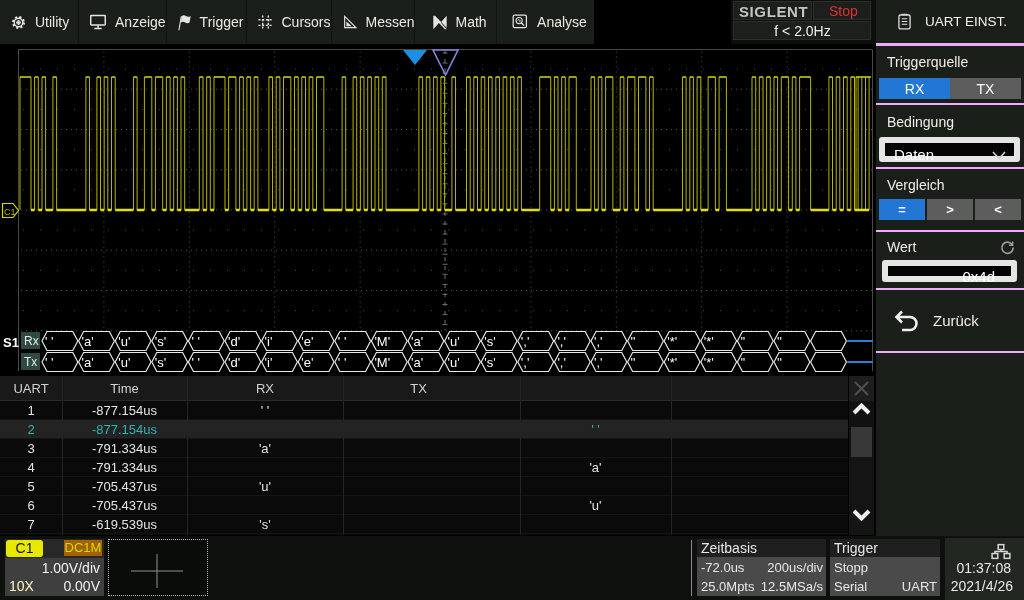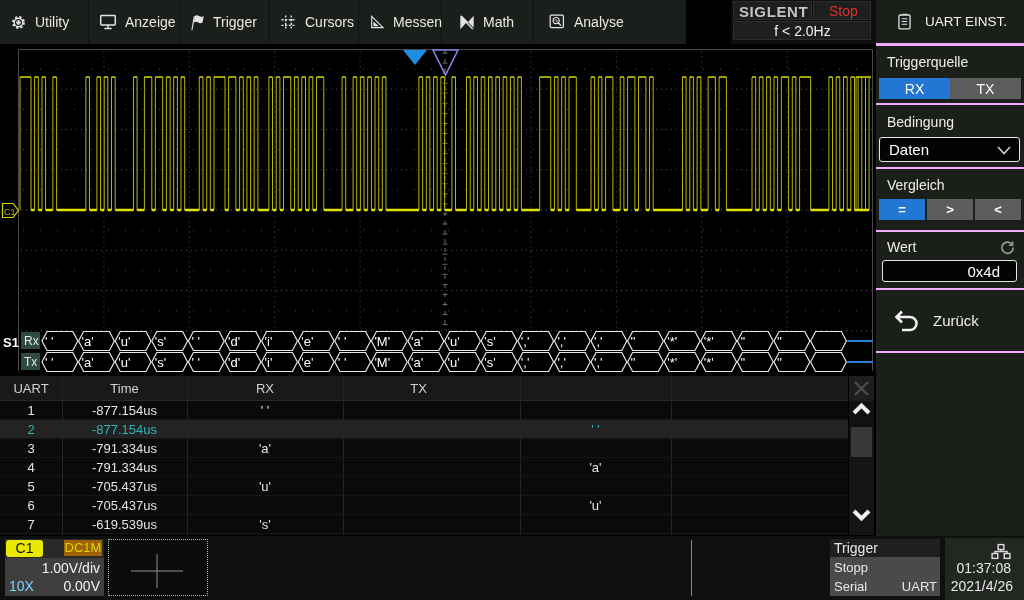--- a/index.html
+++ b/index.html
@@ -1,18 +1,18 @@
 <!DOCTYPE html>
 <html><head><meta charset="utf-8"><style>
 *{margin:0;padding:0;box-sizing:border-box}
 html,body{width:1024px;height:600px;background:#000;overflow:hidden;
  font-family:"Liberation Sans",sans-serif;-webkit-font-smoothing:antialiased}
 #page{position:relative;width:1024px;height:600px;background:#000}
 
-#menubar{position:absolute;left:0;top:0;width:686px;height:44px;background:#1b1f1b;
+#menubar{position:absolute;left:0;top:0;width:594px;height:44px;background:#1b1f1b;
  display:flex;align-items:flex-start;color:#eceade}
 .mi{height:44px;display:flex;align-items:center;gap:8px;color:#eceade;font-size:14px;
  border-right:1px solid #0f120f;padding:0 0 0 10px}
 .mi svg{flex:0 0 auto}
 #toprt{position:absolute;left:731px;top:0;width:145px;height:44px;background:#0d0f0d}
 .tbox{position:absolute;background:#1d1f1d;border:1px solid #2e2e2e}
 
 #tbl{position:absolute;left:0;top:376px;width:848px;height:159px;background:#0a0a0a;color:#e4e4e4;font-size:13px}
 .trow{position:absolute;left:0;width:848px;height:19px;display:flex;border-bottom:1px solid #151515}
 .trow div{flex:0 0 auto;text-align:center;line-height:19px;overflow:hidden}
@@ -38,21 +38,21 @@
 .bhead{height:18px;line-height:18px;padding-left:4px;background:#1f1f1f;font-size:14px}
 .bbody{height:39px;background:#4a4a4a;padding:1px 3px 0 4px}
 .brow{height:19px;line-height:19px;display:flex;justify-content:space-between}
 #rinfo{position:absolute;left:945px;top:2px;width:79px;height:62px;font-size:14px;text-align:right}
 
 #sidebar{position:absolute;left:876px;top:0;width:148px;height:600px;background:#f0abfc;color:#f2efe4}
 .sec{position:absolute;left:0;width:148px;background:#1a1f1a}
 .slabel{font-size:14px;color:#f2efe4}
 .btn{position:absolute;height:21px;color:#fff;font-size:14px;display:flex;align-items:center;justify-content:center}
 .blue{background:#2277d4}.gray{background:#5d5d5d}
-.inp{position:absolute;background:#040404;border:1px solid #e5e5e5;border-radius:3px;color:#fff}
+.inp{position:absolute;background:#040404;border:6px solid #e5e5e5;border-radius:3px;color:#fff}
 </style></head><body>
 <div id="page">
 
 <svg width="876" height="376" style="position:absolute;left:0;top:0" font-family="Liberation Sans, sans-serif">
 <rect x="0" y="44" width="876" height="332" fill="#000"></rect>
 <path d="M18.5 371 V49.5 H872.5 V371" fill="none" stroke="#4a4a4a" stroke-width="1"></path>
 <path d="M103.4 52.0h1 M103.4 57.0h1 M103.4 62.0h1 M103.4 67.0h1 M103.4 72.0h1 M103.4 77.0h1 M103.4 82.0h1 M103.4 87.0h1 M103.4 92.0h1 M103.4 97.0h1 M103.4 102.0h1 M103.4 107.0h1 M103.4 112.0h1 M103.4 117.0h1 M103.4 122.0h1 M103.4 127.0h1 M103.4 132.0h1 M103.4 137.0h1 M103.4 142.0h1 M103.4 147.0h1 M103.4 152.0h1 M103.4 157.0h1 M103.4 162.0h1 M103.4 167.0h1 M103.4 172.0h1 M103.4 177.0h1 M103.4 182.0h1 M103.4 187.0h1 M103.4 192.0h1 M103.4 197.0h1 M103.4 202.0h1 M103.4 207.0h1 M103.4 212.0h1 M103.4 217.0h1 M103.4 222.0h1 M103.4 227.0h1 M103.4 232.0h1 M103.4 237.0h1 M103.4 242.0h1 M103.4 247.0h1 M103.4 252.0h1 M103.4 257.0h1 M103.4 262.0h1 M103.4 267.0h1 M103.4 272.0h1 M103.4 277.0h1 M103.4 282.0h1 M103.4 287.0h1 M103.4 292.0h1 M103.4 297.0h1 M103.4 302.0h1 M103.4 307.0h1 M103.4 312.0h1 M103.4 317.0h1 M103.4 322.0h1 M103.4 327.0h1 M188.8 52.0h1 M188.8 57.0h1 M188.8 62.0h1 M188.8 67.0h1 M188.8 72.0h1 M188.8 77.0h1 M188.8 82.0h1 M188.8 87.0h1 M188.8 92.0h1 M188.8 97.0h1 M188.8 102.0h1 M188.8 107.0h1 M188.8 112.0h1 M188.8 117.0h1 M188.8 122.0h1 M188.8 127.0h1 M188.8 132.0h1 M188.8 137.0h1 M188.8 142.0h1 M188.8 147.0h1 M188.8 152.0h1 M188.8 157.0h1 M188.8 162.0h1 M188.8 167.0h1 M188.8 172.0h1 M188.8 177.0h1 M188.8 182.0h1 M188.8 187.0h1 M188.8 192.0h1 M188.8 197.0h1 M188.8 202.0h1 M188.8 207.0h1 M188.8 212.0h1 M188.8 217.0h1 M188.8 222.0h1 M188.8 227.0h1 M188.8 232.0h1 M188.8 237.0h1 M188.8 242.0h1 M188.8 247.0h1 M188.8 252.0h1 M188.8 257.0h1 M188.8 262.0h1 M188.8 267.0h1 M188.8 272.0h1 M188.8 277.0h1 M188.8 282.0h1 M188.8 287.0h1 M188.8 292.0h1 M188.8 297.0h1 M188.8 302.0h1 M188.8 307.0h1 M188.8 312.0h1 M188.8 317.0h1 M188.8 322.0h1 M188.8 327.0h1 M274.2 52.0h1 M274.2 57.0h1 M274.2 62.0h1 M274.2 67.0h1 M274.2 72.0h1 M274.2 77.0h1 M274.2 82.0h1 M274.2 87.0h1 M274.2 92.0h1 M274.2 97.0h1 M274.2 102.0h1 M274.2 107.0h1 M274.2 112.0h1 M274.2 117.0h1 M274.2 122.0h1 M274.2 127.0h1 M274.2 132.0h1 M274.2 137.0h1 M274.2 142.0h1 M274.2 147.0h1 M274.2 152.0h1 M274.2 157.0h1 M274.2 162.0h1 M274.2 167.0h1 M274.2 172.0h1 M274.2 177.0h1 M274.2 182.0h1 M274.2 187.0h1 M274.2 192.0h1 M274.2 197.0h1 M274.2 202.0h1 M274.2 207.0h1 M274.2 212.0h1 M274.2 217.0h1 M274.2 222.0h1 M274.2 227.0h1 M274.2 232.0h1 M274.2 237.0h1 M274.2 242.0h1 M274.2 247.0h1 M274.2 252.0h1 M274.2 257.0h1 M274.2 262.0h1 M274.2 267.0h1 M274.2 272.0h1 M274.2 277.0h1 M274.2 282.0h1 M274.2 287.0h1 M274.2 292.0h1 M274.2 297.0h1 M274.2 302.0h1 M274.2 307.0h1 M274.2 312.0h1 M274.2 317.0h1 M274.2 322.0h1 M274.2 327.0h1 M359.6 52.0h1 M359.6 57.0h1 M359.6 62.0h1 M359.6 67.0h1 M359.6 72.0h1 M359.6 77.0h1 M359.6 82.0h1 M359.6 87.0h1 M359.6 92.0h1 M359.6 97.0h1 M359.6 102.0h1 M359.6 107.0h1 M359.6 112.0h1 M359.6 117.0h1 M359.6 122.0h1 M359.6 127.0h1 M359.6 132.0h1 M359.6 137.0h1 M359.6 142.0h1 M359.6 147.0h1 M359.6 152.0h1 M359.6 157.0h1 M359.6 162.0h1 M359.6 167.0h1 M359.6 172.0h1 M359.6 177.0h1 M359.6 182.0h1 M359.6 187.0h1 M359.6 192.0h1 M359.6 197.0h1 M359.6 202.0h1 M359.6 207.0h1 M359.6 212.0h1 M359.6 217.0h1 M359.6 222.0h1 M359.6 227.0h1 M359.6 232.0h1 M359.6 237.0h1 M359.6 242.0h1 M359.6 247.0h1 M359.6 252.0h1 M359.6 257.0h1 M359.6 262.0h1 M359.6 267.0h1 M359.6 272.0h1 M359.6 277.0h1 M359.6 282.0h1 M359.6 287.0h1 M359.6 292.0h1 M359.6 297.0h1 M359.6 302.0h1 M359.6 307.0h1 M359.6 312.0h1 M359.6 317.0h1 M359.6 322.0h1 M359.6 327.0h1 M530.4 52.0h1 M530.4 57.0h1 M530.4 62.0h1 M530.4 67.0h1 M530.4 72.0h1 M530.4 77.0h1 M530.4 82.0h1 M530.4 87.0h1 M530.4 92.0h1 M530.4 97.0h1 M530.4 102.0h1 M530.4 107.0h1 M530.4 112.0h1 M530.4 117.0h1 M530.4 122.0h1 M530.4 127.0h1 M530.4 132.0h1 M530.4 137.0h1 M530.4 142.0h1 M530.4 147.0h1 M530.4 152.0h1 M530.4 157.0h1 M530.4 162.0h1 M530.4 167.0h1 M530.4 172.0h1 M530.4 177.0h1 M530.4 182.0h1 M530.4 187.0h1 M530.4 192.0h1 M530.4 197.0h1 M530.4 202.0h1 M530.4 207.0h1 M530.4 212.0h1 M530.4 217.0h1 M530.4 222.0h1 M530.4 227.0h1 M530.4 232.0h1 M530.4 237.0h1 M530.4 242.0h1 M530.4 247.0h1 M530.4 252.0h1 M530.4 257.0h1 M530.4 262.0h1 M530.4 267.0h1 M530.4 272.0h1 M530.4 277.0h1 M530.4 282.0h1 M530.4 287.0h1 M530.4 292.0h1 M530.4 297.0h1 M530.4 302.0h1 M530.4 307.0h1 M530.4 312.0h1 M530.4 317.0h1 M530.4 322.0h1 M530.4 327.0h1 M615.8 52.0h1 M615.8 57.0h1 M615.8 62.0h1 M615.8 67.0h1 M615.8 72.0h1 M615.8 77.0h1 M615.8 82.0h1 M615.8 87.0h1 M615.8 92.0h1 M615.8 97.0h1 M615.8 102.0h1 M615.8 107.0h1 M615.8 112.0h1 M615.8 117.0h1 M615.8 122.0h1 M615.8 127.0h1 M615.8 132.0h1 M615.8 137.0h1 M615.8 142.0h1 M615.8 147.0h1 M615.8 152.0h1 M615.8 157.0h1 M615.8 162.0h1 M615.8 167.0h1 M615.8 172.0h1 M615.8 177.0h1 M615.8 182.0h1 M615.8 187.0h1 M615.8 192.0h1 M615.8 197.0h1 M615.8 202.0h1 M615.8 207.0h1 M615.8 212.0h1 M615.8 217.0h1 M615.8 222.0h1 M615.8 227.0h1 M615.8 232.0h1 M615.8 237.0h1 M615.8 242.0h1 M615.8 247.0h1 M615.8 252.0h1 M615.8 257.0h1 M615.8 262.0h1 M615.8 267.0h1 M615.8 272.0h1 M615.8 277.0h1 M615.8 282.0h1 M615.8 287.0h1 M615.8 292.0h1 M615.8 297.0h1 M615.8 302.0h1 M615.8 307.0h1 M615.8 312.0h1 M615.8 317.0h1 M615.8 322.0h1 M615.8 327.0h1 M701.2 52.0h1 M701.2 57.0h1 M701.2 62.0h1 M701.2 67.0h1 M701.2 72.0h1 M701.2 77.0h1 M701.2 82.0h1 M701.2 87.0h1 M701.2 92.0h1 M701.2 97.0h1 M701.2 102.0h1 M701.2 107.0h1 M701.2 112.0h1 M701.2 117.0h1 M701.2 122.0h1 M701.2 127.0h1 M701.2 132.0h1 M701.2 137.0h1 M701.2 142.0h1 M701.2 147.0h1 M701.2 152.0h1 M701.2 157.0h1 M701.2 162.0h1 M701.2 167.0h1 M701.2 172.0h1 M701.2 177.0h1 M701.2 182.0h1 M701.2 187.0h1 M701.2 192.0h1 M701.2 197.0h1 M701.2 202.0h1 M701.2 207.0h1 M701.2 212.0h1 M701.2 217.0h1 M701.2 222.0h1 M701.2 227.0h1 M701.2 232.0h1 M701.2 237.0h1 M701.2 242.0h1 M701.2 247.0h1 M701.2 252.0h1 M701.2 257.0h1 M701.2 262.0h1 M701.2 267.0h1 M701.2 272.0h1 M701.2 277.0h1 M701.2 282.0h1 M701.2 287.0h1 M701.2 292.0h1 M701.2 297.0h1 M701.2 302.0h1 M701.2 307.0h1 M701.2 312.0h1 M701.2 317.0h1 M701.2 322.0h1 M701.2 327.0h1 M786.6 52.0h1 M786.6 57.0h1 M786.6 62.0h1 M786.6 67.0h1 M786.6 72.0h1 M786.6 77.0h1 M786.6 82.0h1 M786.6 87.0h1 M786.6 92.0h1 M786.6 97.0h1 M786.6 102.0h1 M786.6 107.0h1 M786.6 112.0h1 M786.6 117.0h1 M786.6 122.0h1 M786.6 127.0h1 M786.6 132.0h1 M786.6 137.0h1 M786.6 142.0h1 M786.6 147.0h1 M786.6 152.0h1 M786.6 157.0h1 M786.6 162.0h1 M786.6 167.0h1 M786.6 172.0h1 M786.6 177.0h1 M786.6 182.0h1 M786.6 187.0h1 M786.6 192.0h1 M786.6 197.0h1 M786.6 202.0h1 M786.6 207.0h1 M786.6 212.0h1 M786.6 217.0h1 M786.6 222.0h1 M786.6 227.0h1 M786.6 232.0h1 M786.6 237.0h1 M786.6 242.0h1 M786.6 247.0h1 M786.6 252.0h1 M786.6 257.0h1 M786.6 262.0h1 M786.6 267.0h1 M786.6 272.0h1 M786.6 277.0h1 M786.6 282.0h1 M786.6 287.0h1 M786.6 292.0h1 M786.6 297.0h1 M786.6 302.0h1 M786.6 307.0h1 M786.6 312.0h1 M786.6 317.0h1 M786.6 322.0h1 M786.6 327.0h1 M21.0 89.2h1 M26.0 89.2h1 M31.0 89.2h1 M36.0 89.2h1 M41.0 89.2h1 M46.0 89.2h1 M51.0 89.2h1 M56.0 89.2h1 M61.0 89.2h1 M66.0 89.2h1 M71.0 89.2h1 M76.0 89.2h1 M81.0 89.2h1 M86.0 89.2h1 M91.0 89.2h1 M96.0 89.2h1 M101.0 89.2h1 M106.0 89.2h1 M111.0 89.2h1 M116.0 89.2h1 M121.0 89.2h1 M126.0 89.2h1 M131.0 89.2h1 M136.0 89.2h1 M141.0 89.2h1 M146.0 89.2h1 M151.0 89.2h1 M156.0 89.2h1 M161.0 89.2h1 M166.0 89.2h1 M171.0 89.2h1 M176.0 89.2h1 M181.0 89.2h1 M186.0 89.2h1 M191.0 89.2h1 M196.0 89.2h1 M201.0 89.2h1 M206.0 89.2h1 M211.0 89.2h1 M216.0 89.2h1 M221.0 89.2h1 M226.0 89.2h1 M231.0 89.2h1 M236.0 89.2h1 M241.0 89.2h1 M246.0 89.2h1 M251.0 89.2h1 M256.0 89.2h1 M261.0 89.2h1 M266.0 89.2h1 M271.0 89.2h1 M276.0 89.2h1 M281.0 89.2h1 M286.0 89.2h1 M291.0 89.2h1 M296.0 89.2h1 M301.0 89.2h1 M306.0 89.2h1 M311.0 89.2h1 M316.0 89.2h1 M321.0 89.2h1 M326.0 89.2h1 M331.0 89.2h1 M336.0 89.2h1 M341.0 89.2h1 M346.0 89.2h1 M351.0 89.2h1 M356.0 89.2h1 M361.0 89.2h1 M366.0 89.2h1 M371.0 89.2h1 M376.0 89.2h1 M381.0 89.2h1 M386.0 89.2h1 M391.0 89.2h1 M396.0 89.2h1 M401.0 89.2h1 M406.0 89.2h1 M411.0 89.2h1 M416.0 89.2h1 M421.0 89.2h1 M426.0 89.2h1 M431.0 89.2h1 M436.0 89.2h1 M441.0 89.2h1 M446.0 89.2h1 M451.0 89.2h1 M456.0 89.2h1 M461.0 89.2h1 M466.0 89.2h1 M471.0 89.2h1 M476.0 89.2h1 M481.0 89.2h1 M486.0 89.2h1 M491.0 89.2h1 M496.0 89.2h1 M501.0 89.2h1 M506.0 89.2h1 M511.0 89.2h1 M516.0 89.2h1 M521.0 89.2h1 M526.0 89.2h1 M531.0 89.2h1 M536.0 89.2h1 M541.0 89.2h1 M546.0 89.2h1 M551.0 89.2h1 M556.0 89.2h1 M561.0 89.2h1 M566.0 89.2h1 M571.0 89.2h1 M576.0 89.2h1 M581.0 89.2h1 M586.0 89.2h1 M591.0 89.2h1 M596.0 89.2h1 M601.0 89.2h1 M606.0 89.2h1 M611.0 89.2h1 M616.0 89.2h1 M621.0 89.2h1 M626.0 89.2h1 M631.0 89.2h1 M636.0 89.2h1 M641.0 89.2h1 M646.0 89.2h1 M651.0 89.2h1 M656.0 89.2h1 M661.0 89.2h1 M666.0 89.2h1 M671.0 89.2h1 M676.0 89.2h1 M681.0 89.2h1 M686.0 89.2h1 M691.0 89.2h1 M696.0 89.2h1 M701.0 89.2h1 M706.0 89.2h1 M711.0 89.2h1 M716.0 89.2h1 M721.0 89.2h1 M726.0 89.2h1 M731.0 89.2h1 M736.0 89.2h1 M741.0 89.2h1 M746.0 89.2h1 M751.0 89.2h1 M756.0 89.2h1 M761.0 89.2h1 M766.0 89.2h1 M771.0 89.2h1 M776.0 89.2h1 M781.0 89.2h1 M786.0 89.2h1 M791.0 89.2h1 M796.0 89.2h1 M801.0 89.2h1 M806.0 89.2h1 M811.0 89.2h1 M816.0 89.2h1 M821.0 89.2h1 M826.0 89.2h1 M831.0 89.2h1 M836.0 89.2h1 M841.0 89.2h1 M846.0 89.2h1 M851.0 89.2h1 M856.0 89.2h1 M861.0 89.2h1 M866.0 89.2h1 M871.0 89.2h1 M21.0 129.5h1 M26.0 129.5h1 M31.0 129.5h1 M36.0 129.5h1 M41.0 129.5h1 M46.0 129.5h1 M51.0 129.5h1 M56.0 129.5h1 M61.0 129.5h1 M66.0 129.5h1 M71.0 129.5h1 M76.0 129.5h1 M81.0 129.5h1 M86.0 129.5h1 M91.0 129.5h1 M96.0 129.5h1 M101.0 129.5h1 M106.0 129.5h1 M111.0 129.5h1 M116.0 129.5h1 M121.0 129.5h1 M126.0 129.5h1 M131.0 129.5h1 M136.0 129.5h1 M141.0 129.5h1 M146.0 129.5h1 M151.0 129.5h1 M156.0 129.5h1 M161.0 129.5h1 M166.0 129.5h1 M171.0 129.5h1 M176.0 129.5h1 M181.0 129.5h1 M186.0 129.5h1 M191.0 129.5h1 M196.0 129.5h1 M201.0 129.5h1 M206.0 129.5h1 M211.0 129.5h1 M216.0 129.5h1 M221.0 129.5h1 M226.0 129.5h1 M231.0 129.5h1 M236.0 129.5h1 M241.0 129.5h1 M246.0 129.5h1 M251.0 129.5h1 M256.0 129.5h1 M261.0 129.5h1 M266.0 129.5h1 M271.0 129.5h1 M276.0 129.5h1 M281.0 129.5h1 M286.0 129.5h1 M291.0 129.5h1 M296.0 129.5h1 M301.0 129.5h1 M306.0 129.5h1 M311.0 129.5h1 M316.0 129.5h1 M321.0 129.5h1 M326.0 129.5h1 M331.0 129.5h1 M336.0 129.5h1 M341.0 129.5h1 M346.0 129.5h1 M351.0 129.5h1 M356.0 129.5h1 M361.0 129.5h1 M366.0 129.5h1 M371.0 129.5h1 M376.0 129.5h1 M381.0 129.5h1 M386.0 129.5h1 M391.0 129.5h1 M396.0 129.5h1 M401.0 129.5h1 M406.0 129.5h1 M411.0 129.5h1 M416.0 129.5h1 M421.0 129.5h1 M426.0 129.5h1 M431.0 129.5h1 M436.0 129.5h1 M441.0 129.5h1 M446.0 129.5h1 M451.0 129.5h1 M456.0 129.5h1 M461.0 129.5h1 M466.0 129.5h1 M471.0 129.5h1 M476.0 129.5h1 M481.0 129.5h1 M486.0 129.5h1 M491.0 129.5h1 M496.0 129.5h1 M501.0 129.5h1 M506.0 129.5h1 M511.0 129.5h1 M516.0 129.5h1 M521.0 129.5h1 M526.0 129.5h1 M531.0 129.5h1 M536.0 129.5h1 M541.0 129.5h1 M546.0 129.5h1 M551.0 129.5h1 M556.0 129.5h1 M561.0 129.5h1 M566.0 129.5h1 M571.0 129.5h1 M576.0 129.5h1 M581.0 129.5h1 M586.0 129.5h1 M591.0 129.5h1 M596.0 129.5h1 M601.0 129.5h1 M606.0 129.5h1 M611.0 129.5h1 M616.0 129.5h1 M621.0 129.5h1 M626.0 129.5h1 M631.0 129.5h1 M636.0 129.5h1 M641.0 129.5h1 M646.0 129.5h1 M651.0 129.5h1 M656.0 129.5h1 M661.0 129.5h1 M666.0 129.5h1 M671.0 129.5h1 M676.0 129.5h1 M681.0 129.5h1 M686.0 129.5h1 M691.0 129.5h1 M696.0 129.5h1 M701.0 129.5h1 M706.0 129.5h1 M711.0 129.5h1 M716.0 129.5h1 M721.0 129.5h1 M726.0 129.5h1 M731.0 129.5h1 M736.0 129.5h1 M741.0 129.5h1 M746.0 129.5h1 M751.0 129.5h1 M756.0 129.5h1 M761.0 129.5h1 M766.0 129.5h1 M771.0 129.5h1 M776.0 129.5h1 M781.0 129.5h1 M786.0 129.5h1 M791.0 129.5h1 M796.0 129.5h1 M801.0 129.5h1 M806.0 129.5h1 M811.0 129.5h1 M816.0 129.5h1 M821.0 129.5h1 M826.0 129.5h1 M831.0 129.5h1 M836.0 129.5h1 M841.0 129.5h1 M846.0 129.5h1 M851.0 129.5h1 M856.0 129.5h1 M861.0 129.5h1 M866.0 129.5h1 M871.0 129.5h1 M21.0 169.8h1 M26.0 169.8h1 M31.0 169.8h1 M36.0 169.8h1 M41.0 169.8h1 M46.0 169.8h1 M51.0 169.8h1 M56.0 169.8h1 M61.0 169.8h1 M66.0 169.8h1 M71.0 169.8h1 M76.0 169.8h1 M81.0 169.8h1 M86.0 169.8h1 M91.0 169.8h1 M96.0 169.8h1 M101.0 169.8h1 M106.0 169.8h1 M111.0 169.8h1 M116.0 169.8h1 M121.0 169.8h1 M126.0 169.8h1 M131.0 169.8h1 M136.0 169.8h1 M141.0 169.8h1 M146.0 169.8h1 M151.0 169.8h1 M156.0 169.8h1 M161.0 169.8h1 M166.0 169.8h1 M171.0 169.8h1 M176.0 169.8h1 M181.0 169.8h1 M186.0 169.8h1 M191.0 169.8h1 M196.0 169.8h1 M201.0 169.8h1 M206.0 169.8h1 M211.0 169.8h1 M216.0 169.8h1 M221.0 169.8h1 M226.0 169.8h1 M231.0 169.8h1 M236.0 169.8h1 M241.0 169.8h1 M246.0 169.8h1 M251.0 169.8h1 M256.0 169.8h1 M261.0 169.8h1 M266.0 169.8h1 M271.0 169.8h1 M276.0 169.8h1 M281.0 169.8h1 M286.0 169.8h1 M291.0 169.8h1 M296.0 169.8h1 M301.0 169.8h1 M306.0 169.8h1 M311.0 169.8h1 M316.0 169.8h1 M321.0 169.8h1 M326.0 169.8h1 M331.0 169.8h1 M336.0 169.8h1 M341.0 169.8h1 M346.0 169.8h1 M351.0 169.8h1 M356.0 169.8h1 M361.0 169.8h1 M366.0 169.8h1 M371.0 169.8h1 M376.0 169.8h1 M381.0 169.8h1 M386.0 169.8h1 M391.0 169.8h1 M396.0 169.8h1 M401.0 169.8h1 M406.0 169.8h1 M411.0 169.8h1 M416.0 169.8h1 M421.0 169.8h1 M426.0 169.8h1 M431.0 169.8h1 M436.0 169.8h1 M441.0 169.8h1 M446.0 169.8h1 M451.0 169.8h1 M456.0 169.8h1 M461.0 169.8h1 M466.0 169.8h1 M471.0 169.8h1 M476.0 169.8h1 M481.0 169.8h1 M486.0 169.8h1 M491.0 169.8h1 M496.0 169.8h1 M501.0 169.8h1 M506.0 169.8h1 M511.0 169.8h1 M516.0 169.8h1 M521.0 169.8h1 M526.0 169.8h1 M531.0 169.8h1 M536.0 169.8h1 M541.0 169.8h1 M546.0 169.8h1 M551.0 169.8h1 M556.0 169.8h1 M561.0 169.8h1 M566.0 169.8h1 M571.0 169.8h1 M576.0 169.8h1 M581.0 169.8h1 M586.0 169.8h1 M591.0 169.8h1 M596.0 169.8h1 M601.0 169.8h1 M606.0 169.8h1 M611.0 169.8h1 M616.0 169.8h1 M621.0 169.8h1 M626.0 169.8h1 M631.0 169.8h1 M636.0 169.8h1 M641.0 169.8h1 M646.0 169.8h1 M651.0 169.8h1 M656.0 169.8h1 M661.0 169.8h1 M666.0 169.8h1 M671.0 169.8h1 M676.0 169.8h1 M681.0 169.8h1 M686.0 169.8h1 M691.0 169.8h1 M696.0 169.8h1 M701.0 169.8h1 M706.0 169.8h1 M711.0 169.8h1 M716.0 169.8h1 M721.0 169.8h1 M726.0 169.8h1 M731.0 169.8h1 M736.0 169.8h1 M741.0 169.8h1 M746.0 169.8h1 M751.0 169.8h1 M756.0 169.8h1 M761.0 169.8h1 M766.0 169.8h1 M771.0 169.8h1 M776.0 169.8h1 M781.0 169.8h1 M786.0 169.8h1 M791.0 169.8h1 M796.0 169.8h1 M801.0 169.8h1 M806.0 169.8h1 M811.0 169.8h1 M816.0 169.8h1 M821.0 169.8h1 M826.0 169.8h1 M831.0 169.8h1 M836.0 169.8h1 M841.0 169.8h1 M846.0 169.8h1 M851.0 169.8h1 M856.0 169.8h1 M861.0 169.8h1 M866.0 169.8h1 M871.0 169.8h1 M21.0 210.0h1 M26.0 210.0h1 M31.0 210.0h1 M36.0 210.0h1 M41.0 210.0h1 M46.0 210.0h1 M51.0 210.0h1 M56.0 210.0h1 M61.0 210.0h1 M66.0 210.0h1 M71.0 210.0h1 M76.0 210.0h1 M81.0 210.0h1 M86.0 210.0h1 M91.0 210.0h1 M96.0 210.0h1 M101.0 210.0h1 M106.0 210.0h1 M111.0 210.0h1 M116.0 210.0h1 M121.0 210.0h1 M126.0 210.0h1 M131.0 210.0h1 M136.0 210.0h1 M141.0 210.0h1 M146.0 210.0h1 M151.0 210.0h1 M156.0 210.0h1 M161.0 210.0h1 M166.0 210.0h1 M171.0 210.0h1 M176.0 210.0h1 M181.0 210.0h1 M186.0 210.0h1 M191.0 210.0h1 M196.0 210.0h1 M201.0 210.0h1 M206.0 210.0h1 M211.0 210.0h1 M216.0 210.0h1 M221.0 210.0h1 M226.0 210.0h1 M231.0 210.0h1 M236.0 210.0h1 M241.0 210.0h1 M246.0 210.0h1 M251.0 210.0h1 M256.0 210.0h1 M261.0 210.0h1 M266.0 210.0h1 M271.0 210.0h1 M276.0 210.0h1 M281.0 210.0h1 M286.0 210.0h1 M291.0 210.0h1 M296.0 210.0h1 M301.0 210.0h1 M306.0 210.0h1 M311.0 210.0h1 M316.0 210.0h1 M321.0 210.0h1 M326.0 210.0h1 M331.0 210.0h1 M336.0 210.0h1 M341.0 210.0h1 M346.0 210.0h1 M351.0 210.0h1 M356.0 210.0h1 M361.0 210.0h1 M366.0 210.0h1 M371.0 210.0h1 M376.0 210.0h1 M381.0 210.0h1 M386.0 210.0h1 M391.0 210.0h1 M396.0 210.0h1 M401.0 210.0h1 M406.0 210.0h1 M411.0 210.0h1 M416.0 210.0h1 M421.0 210.0h1 M426.0 210.0h1 M431.0 210.0h1 M436.0 210.0h1 M441.0 210.0h1 M446.0 210.0h1 M451.0 210.0h1 M456.0 210.0h1 M461.0 210.0h1 M466.0 210.0h1 M471.0 210.0h1 M476.0 210.0h1 M481.0 210.0h1 M486.0 210.0h1 M491.0 210.0h1 M496.0 210.0h1 M501.0 210.0h1 M506.0 210.0h1 M511.0 210.0h1 M516.0 210.0h1 M521.0 210.0h1 M526.0 210.0h1 M531.0 210.0h1 M536.0 210.0h1 M541.0 210.0h1 M546.0 210.0h1 M551.0 210.0h1 M556.0 210.0h1 M561.0 210.0h1 M566.0 210.0h1 M571.0 210.0h1 M576.0 210.0h1 M581.0 210.0h1 M586.0 210.0h1 M591.0 210.0h1 M596.0 210.0h1 M601.0 210.0h1 M606.0 210.0h1 M611.0 210.0h1 M616.0 210.0h1 M621.0 210.0h1 M626.0 210.0h1 M631.0 210.0h1 M636.0 210.0h1 M641.0 210.0h1 M646.0 210.0h1 M651.0 210.0h1 M656.0 210.0h1 M661.0 210.0h1 M666.0 210.0h1 M671.0 210.0h1 M676.0 210.0h1 M681.0 210.0h1 M686.0 210.0h1 M691.0 210.0h1 M696.0 210.0h1 M701.0 210.0h1 M706.0 210.0h1 M711.0 210.0h1 M716.0 210.0h1 M721.0 210.0h1 M726.0 210.0h1 M731.0 210.0h1 M736.0 210.0h1 M741.0 210.0h1 M746.0 210.0h1 M751.0 210.0h1 M756.0 210.0h1 M761.0 210.0h1 M766.0 210.0h1 M771.0 210.0h1 M776.0 210.0h1 M781.0 210.0h1 M786.0 210.0h1 M791.0 210.0h1 M796.0 210.0h1 M801.0 210.0h1 M806.0 210.0h1 M811.0 210.0h1 M816.0 210.0h1 M821.0 210.0h1 M826.0 210.0h1 M831.0 210.0h1 M836.0 210.0h1 M841.0 210.0h1 M846.0 210.0h1 M851.0 210.0h1 M856.0 210.0h1 M861.0 210.0h1 M866.0 210.0h1 M871.0 210.0h1 M21.0 250.2h1 M26.0 250.2h1 M31.0 250.2h1 M36.0 250.2h1 M41.0 250.2h1 M46.0 250.2h1 M51.0 250.2h1 M56.0 250.2h1 M61.0 250.2h1 M66.0 250.2h1 M71.0 250.2h1 M76.0 250.2h1 M81.0 250.2h1 M86.0 250.2h1 M91.0 250.2h1 M96.0 250.2h1 M101.0 250.2h1 M106.0 250.2h1 M111.0 250.2h1 M116.0 250.2h1 M121.0 250.2h1 M126.0 250.2h1 M131.0 250.2h1 M136.0 250.2h1 M141.0 250.2h1 M146.0 250.2h1 M151.0 250.2h1 M156.0 250.2h1 M161.0 250.2h1 M166.0 250.2h1 M171.0 250.2h1 M176.0 250.2h1 M181.0 250.2h1 M186.0 250.2h1 M191.0 250.2h1 M196.0 250.2h1 M201.0 250.2h1 M206.0 250.2h1 M211.0 250.2h1 M216.0 250.2h1 M221.0 250.2h1 M226.0 250.2h1 M231.0 250.2h1 M236.0 250.2h1 M241.0 250.2h1 M246.0 250.2h1 M251.0 250.2h1 M256.0 250.2h1 M261.0 250.2h1 M266.0 250.2h1 M271.0 250.2h1 M276.0 250.2h1 M281.0 250.2h1 M286.0 250.2h1 M291.0 250.2h1 M296.0 250.2h1 M301.0 250.2h1 M306.0 250.2h1 M311.0 250.2h1 M316.0 250.2h1 M321.0 250.2h1 M326.0 250.2h1 M331.0 250.2h1 M336.0 250.2h1 M341.0 250.2h1 M346.0 250.2h1 M351.0 250.2h1 M356.0 250.2h1 M361.0 250.2h1 M366.0 250.2h1 M371.0 250.2h1 M376.0 250.2h1 M381.0 250.2h1 M386.0 250.2h1 M391.0 250.2h1 M396.0 250.2h1 M401.0 250.2h1 M406.0 250.2h1 M411.0 250.2h1 M416.0 250.2h1 M421.0 250.2h1 M426.0 250.2h1 M431.0 250.2h1 M436.0 250.2h1 M441.0 250.2h1 M446.0 250.2h1 M451.0 250.2h1 M456.0 250.2h1 M461.0 250.2h1 M466.0 250.2h1 M471.0 250.2h1 M476.0 250.2h1 M481.0 250.2h1 M486.0 250.2h1 M491.0 250.2h1 M496.0 250.2h1 M501.0 250.2h1 M506.0 250.2h1 M511.0 250.2h1 M516.0 250.2h1 M521.0 250.2h1 M526.0 250.2h1 M531.0 250.2h1 M536.0 250.2h1 M541.0 250.2h1 M546.0 250.2h1 M551.0 250.2h1 M556.0 250.2h1 M561.0 250.2h1 M566.0 250.2h1 M571.0 250.2h1 M576.0 250.2h1 M581.0 250.2h1 M586.0 250.2h1 M591.0 250.2h1 M596.0 250.2h1 M601.0 250.2h1 M606.0 250.2h1 M611.0 250.2h1 M616.0 250.2h1 M621.0 250.2h1 M626.0 250.2h1 M631.0 250.2h1 M636.0 250.2h1 M641.0 250.2h1 M646.0 250.2h1 M651.0 250.2h1 M656.0 250.2h1 M661.0 250.2h1 M666.0 250.2h1 M671.0 250.2h1 M676.0 250.2h1 M681.0 250.2h1 M686.0 250.2h1 M691.0 250.2h1 M696.0 250.2h1 M701.0 250.2h1 M706.0 250.2h1 M711.0 250.2h1 M716.0 250.2h1 M721.0 250.2h1 M726.0 250.2h1 M731.0 250.2h1 M736.0 250.2h1 M741.0 250.2h1 M746.0 250.2h1 M751.0 250.2h1 M756.0 250.2h1 M761.0 250.2h1 M766.0 250.2h1 M771.0 250.2h1 M776.0 250.2h1 M781.0 250.2h1 M786.0 250.2h1 M791.0 250.2h1 M796.0 250.2h1 M801.0 250.2h1 M806.0 250.2h1 M811.0 250.2h1 M816.0 250.2h1 M821.0 250.2h1 M826.0 250.2h1 M831.0 250.2h1 M836.0 250.2h1 M841.0 250.2h1 M846.0 250.2h1 M851.0 250.2h1 M856.0 250.2h1 M861.0 250.2h1 M866.0 250.2h1 M871.0 250.2h1 M21.0 290.5h1 M26.0 290.5h1 M31.0 290.5h1 M36.0 290.5h1 M41.0 290.5h1 M46.0 290.5h1 M51.0 290.5h1 M56.0 290.5h1 M61.0 290.5h1 M66.0 290.5h1 M71.0 290.5h1 M76.0 290.5h1 M81.0 290.5h1 M86.0 290.5h1 M91.0 290.5h1 M96.0 290.5h1 M101.0 290.5h1 M106.0 290.5h1 M111.0 290.5h1 M116.0 290.5h1 M121.0 290.5h1 M126.0 290.5h1 M131.0 290.5h1 M136.0 290.5h1 M141.0 290.5h1 M146.0 290.5h1 M151.0 290.5h1 M156.0 290.5h1 M161.0 290.5h1 M166.0 290.5h1 M171.0 290.5h1 M176.0 290.5h1 M181.0 290.5h1 M186.0 290.5h1 M191.0 290.5h1 M196.0 290.5h1 M201.0 290.5h1 M206.0 290.5h1 M211.0 290.5h1 M216.0 290.5h1 M221.0 290.5h1 M226.0 290.5h1 M231.0 290.5h1 M236.0 290.5h1 M241.0 290.5h1 M246.0 290.5h1 M251.0 290.5h1 M256.0 290.5h1 M261.0 290.5h1 M266.0 290.5h1 M271.0 290.5h1 M276.0 290.5h1 M281.0 290.5h1 M286.0 290.5h1 M291.0 290.5h1 M296.0 290.5h1 M301.0 290.5h1 M306.0 290.5h1 M311.0 290.5h1 M316.0 290.5h1 M321.0 290.5h1 M326.0 290.5h1 M331.0 290.5h1 M336.0 290.5h1 M341.0 290.5h1 M346.0 290.5h1 M351.0 290.5h1 M356.0 290.5h1 M361.0 290.5h1 M366.0 290.5h1 M371.0 290.5h1 M376.0 290.5h1 M381.0 290.5h1 M386.0 290.5h1 M391.0 290.5h1 M396.0 290.5h1 M401.0 290.5h1 M406.0 290.5h1 M411.0 290.5h1 M416.0 290.5h1 M421.0 290.5h1 M426.0 290.5h1 M431.0 290.5h1 M436.0 290.5h1 M441.0 290.5h1 M446.0 290.5h1 M451.0 290.5h1 M456.0 290.5h1 M461.0 290.5h1 M466.0 290.5h1 M471.0 290.5h1 M476.0 290.5h1 M481.0 290.5h1 M486.0 290.5h1 M491.0 290.5h1 M496.0 290.5h1 M501.0 290.5h1 M506.0 290.5h1 M511.0 290.5h1 M516.0 290.5h1 M521.0 290.5h1 M526.0 290.5h1 M531.0 290.5h1 M536.0 290.5h1 M541.0 290.5h1 M546.0 290.5h1 M551.0 290.5h1 M556.0 290.5h1 M561.0 290.5h1 M566.0 290.5h1 M571.0 290.5h1 M576.0 290.5h1 M581.0 290.5h1 M586.0 290.5h1 M591.0 290.5h1 M596.0 290.5h1 M601.0 290.5h1 M606.0 290.5h1 M611.0 290.5h1 M616.0 290.5h1 M621.0 290.5h1 M626.0 290.5h1 M631.0 290.5h1 M636.0 290.5h1 M641.0 290.5h1 M646.0 290.5h1 M651.0 290.5h1 M656.0 290.5h1 M661.0 290.5h1 M666.0 290.5h1 M671.0 290.5h1 M676.0 290.5h1 M681.0 290.5h1 M686.0 290.5h1 M691.0 290.5h1 M696.0 290.5h1 M701.0 290.5h1 M706.0 290.5h1 M711.0 290.5h1 M716.0 290.5h1 M721.0 290.5h1 M726.0 290.5h1 M731.0 290.5h1 M736.0 290.5h1 M741.0 290.5h1 M746.0 290.5h1 M751.0 290.5h1 M756.0 290.5h1 M761.0 290.5h1 M766.0 290.5h1 M771.0 290.5h1 M776.0 290.5h1 M781.0 290.5h1 M786.0 290.5h1 M791.0 290.5h1 M796.0 290.5h1 M801.0 290.5h1 M806.0 290.5h1 M811.0 290.5h1 M816.0 290.5h1 M821.0 290.5h1 M826.0 290.5h1 M831.0 290.5h1 M836.0 290.5h1 M841.0 290.5h1 M846.0 290.5h1 M851.0 290.5h1 M856.0 290.5h1 M861.0 290.5h1 M866.0 290.5h1 M871.0 290.5h1 M21.0 330.8h1 M26.0 330.8h1 M31.0 330.8h1 M36.0 330.8h1 M41.0 330.8h1 M46.0 330.8h1 M51.0 330.8h1 M56.0 330.8h1 M61.0 330.8h1 M66.0 330.8h1 M71.0 330.8h1 M76.0 330.8h1 M81.0 330.8h1 M86.0 330.8h1 M91.0 330.8h1 M96.0 330.8h1 M101.0 330.8h1 M106.0 330.8h1 M111.0 330.8h1 M116.0 330.8h1 M121.0 330.8h1 M126.0 330.8h1 M131.0 330.8h1 M136.0 330.8h1 M141.0 330.8h1 M146.0 330.8h1 M151.0 330.8h1 M156.0 330.8h1 M161.0 330.8h1 M166.0 330.8h1 M171.0 330.8h1 M176.0 330.8h1 M181.0 330.8h1 M186.0 330.8h1 M191.0 330.8h1 M196.0 330.8h1 M201.0 330.8h1 M206.0 330.8h1 M211.0 330.8h1 M216.0 330.8h1 M221.0 330.8h1 M226.0 330.8h1 M231.0 330.8h1 M236.0 330.8h1 M241.0 330.8h1 M246.0 330.8h1 M251.0 330.8h1 M256.0 330.8h1 M261.0 330.8h1 M266.0 330.8h1 M271.0 330.8h1 M276.0 330.8h1 M281.0 330.8h1 M286.0 330.8h1 M291.0 330.8h1 M296.0 330.8h1 M301.0 330.8h1 M306.0 330.8h1 M311.0 330.8h1 M316.0 330.8h1 M321.0 330.8h1 M326.0 330.8h1 M331.0 330.8h1 M336.0 330.8h1 M341.0 330.8h1 M346.0 330.8h1 M351.0 330.8h1 M356.0 330.8h1 M361.0 330.8h1 M366.0 330.8h1 M371.0 330.8h1 M376.0 330.8h1 M381.0 330.8h1 M386.0 330.8h1 M391.0 330.8h1 M396.0 330.8h1 M401.0 330.8h1 M406.0 330.8h1 M411.0 330.8h1 M416.0 330.8h1 M421.0 330.8h1 M426.0 330.8h1 M431.0 330.8h1 M436.0 330.8h1 M441.0 330.8h1 M446.0 330.8h1 M451.0 330.8h1 M456.0 330.8h1 M461.0 330.8h1 M466.0 330.8h1 M471.0 330.8h1 M476.0 330.8h1 M481.0 330.8h1 M486.0 330.8h1 M491.0 330.8h1 M496.0 330.8h1 M501.0 330.8h1 M506.0 330.8h1 M511.0 330.8h1 M516.0 330.8h1 M521.0 330.8h1 M526.0 330.8h1 M531.0 330.8h1 M536.0 330.8h1 M541.0 330.8h1 M546.0 330.8h1 M551.0 330.8h1 M556.0 330.8h1 M561.0 330.8h1 M566.0 330.8h1 M571.0 330.8h1 M576.0 330.8h1 M581.0 330.8h1 M586.0 330.8h1 M591.0 330.8h1 M596.0 330.8h1 M601.0 330.8h1 M606.0 330.8h1 M611.0 330.8h1 M616.0 330.8h1 M621.0 330.8h1 M626.0 330.8h1 M631.0 330.8h1 M636.0 330.8h1 M641.0 330.8h1 M646.0 330.8h1 M651.0 330.8h1 M656.0 330.8h1 M661.0 330.8h1 M666.0 330.8h1 M671.0 330.8h1 M676.0 330.8h1 M681.0 330.8h1 M686.0 330.8h1 M691.0 330.8h1 M696.0 330.8h1 M701.0 330.8h1 M706.0 330.8h1 M711.0 330.8h1 M716.0 330.8h1 M721.0 330.8h1 M726.0 330.8h1 M731.0 330.8h1 M736.0 330.8h1 M741.0 330.8h1 M746.0 330.8h1 M751.0 330.8h1 M756.0 330.8h1 M761.0 330.8h1 M766.0 330.8h1 M771.0 330.8h1 M776.0 330.8h1 M781.0 330.8h1 M786.0 330.8h1 M791.0 330.8h1 M796.0 330.8h1 M801.0 330.8h1 M806.0 330.8h1 M811.0 330.8h1 M816.0 330.8h1 M821.0 330.8h1 M826.0 330.8h1 M831.0 330.8h1 M836.0 330.8h1 M841.0 330.8h1 M846.0 330.8h1 M851.0 330.8h1 M856.0 330.8h1 M861.0 330.8h1 M866.0 330.8h1 M871.0 330.8h1" stroke="#545454" stroke-width="1"></path>
       <path d="M23.0 69.1h1 M40.0 69.1h1 M57.0 69.1h1 M74.0 69.1h1 M91.0 69.1h1 M108.0 69.1h1 M125.0 69.1h1 M142.0 69.1h1 M159.0 69.1h1 M176.0 69.1h1 M193.0 69.1h1 M210.0 69.1h1 M227.0 69.1h1 M244.0 69.1h1 M261.0 69.1h1 M278.0 69.1h1 M295.0 69.1h1 M312.0 69.1h1 M329.0 69.1h1 M346.0 69.1h1 M363.0 69.1h1 M380.0 69.1h1 M397.0 69.1h1 M414.0 69.1h1 M431.0 69.1h1 M448.0 69.1h1 M465.0 69.1h1 M482.0 69.1h1 M499.0 69.1h1 M516.0 69.1h1 M533.0 69.1h1 M550.0 69.1h1 M567.0 69.1h1 M584.0 69.1h1 M601.0 69.1h1 M618.0 69.1h1 M635.0 69.1h1 M652.0 69.1h1 M669.0 69.1h1 M686.0 69.1h1 M703.0 69.1h1 M720.0 69.1h1 M737.0 69.1h1 M754.0 69.1h1 M771.0 69.1h1 M788.0 69.1h1 M805.0 69.1h1 M822.0 69.1h1 M839.0 69.1h1 M856.0 69.1h1 M23.0 109.4h1 M40.0 109.4h1 M57.0 109.4h1 M74.0 109.4h1 M91.0 109.4h1 M108.0 109.4h1 M125.0 109.4h1 M142.0 109.4h1 M159.0 109.4h1 M176.0 109.4h1 M193.0 109.4h1 M210.0 109.4h1 M227.0 109.4h1 M244.0 109.4h1 M261.0 109.4h1 M278.0 109.4h1 M295.0 109.4h1 M312.0 109.4h1 M329.0 109.4h1 M346.0 109.4h1 M363.0 109.4h1 M380.0 109.4h1 M397.0 109.4h1 M414.0 109.4h1 M431.0 109.4h1 M448.0 109.4h1 M465.0 109.4h1 M482.0 109.4h1 M499.0 109.4h1 M516.0 109.4h1 M533.0 109.4h1 M550.0 109.4h1 M567.0 109.4h1 M584.0 109.4h1 M601.0 109.4h1 M618.0 109.4h1 M635.0 109.4h1 M652.0 109.4h1 M669.0 109.4h1 M686.0 109.4h1 M703.0 109.4h1 M720.0 109.4h1 M737.0 109.4h1 M754.0 109.4h1 M771.0 109.4h1 M788.0 109.4h1 M805.0 109.4h1 M822.0 109.4h1 M839.0 109.4h1 M856.0 109.4h1 M23.0 149.6h1 M40.0 149.6h1 M57.0 149.6h1 M74.0 149.6h1 M91.0 149.6h1 M108.0 149.6h1 M125.0 149.6h1 M142.0 149.6h1 M159.0 149.6h1 M176.0 149.6h1 M193.0 149.6h1 M210.0 149.6h1 M227.0 149.6h1 M244.0 149.6h1 M261.0 149.6h1 M278.0 149.6h1 M295.0 149.6h1 M312.0 149.6h1 M329.0 149.6h1 M346.0 149.6h1 M363.0 149.6h1 M380.0 149.6h1 M397.0 149.6h1 M414.0 149.6h1 M431.0 149.6h1 M448.0 149.6h1 M465.0 149.6h1 M482.0 149.6h1 M499.0 149.6h1 M516.0 149.6h1 M533.0 149.6h1 M550.0 149.6h1 M567.0 149.6h1 M584.0 149.6h1 M601.0 149.6h1 M618.0 149.6h1 M635.0 149.6h1 M652.0 149.6h1 M669.0 149.6h1 M686.0 149.6h1 M703.0 149.6h1 M720.0 149.6h1 M737.0 149.6h1 M754.0 149.6h1 M771.0 149.6h1 M788.0 149.6h1 M805.0 149.6h1 M822.0 149.6h1 M839.0 149.6h1 M856.0 149.6h1 M23.0 189.9h1 M40.0 189.9h1 M57.0 189.9h1 M74.0 189.9h1 M91.0 189.9h1 M108.0 189.9h1 M125.0 189.9h1 M142.0 189.9h1 M159.0 189.9h1 M176.0 189.9h1 M193.0 189.9h1 M210.0 189.9h1 M227.0 189.9h1 M244.0 189.9h1 M261.0 189.9h1 M278.0 189.9h1 M295.0 189.9h1 M312.0 189.9h1 M329.0 189.9h1 M346.0 189.9h1 M363.0 189.9h1 M380.0 189.9h1 M397.0 189.9h1 M414.0 189.9h1 M431.0 189.9h1 M448.0 189.9h1 M465.0 189.9h1 M482.0 189.9h1 M499.0 189.9h1 M516.0 189.9h1 M533.0 189.9h1 M550.0 189.9h1 M567.0 189.9h1 M584.0 189.9h1 M601.0 189.9h1 M618.0 189.9h1 M635.0 189.9h1 M652.0 189.9h1 M669.0 189.9h1 M686.0 189.9h1 M703.0 189.9h1 M720.0 189.9h1 M737.0 189.9h1 M754.0 189.9h1 M771.0 189.9h1 M788.0 189.9h1 M805.0 189.9h1 M822.0 189.9h1 M839.0 189.9h1 M856.0 189.9h1 M23.0 230.1h1 M40.0 230.1h1 M57.0 230.1h1 M74.0 230.1h1 M91.0 230.1h1 M108.0 230.1h1 M125.0 230.1h1 M142.0 230.1h1 M159.0 230.1h1 M176.0 230.1h1 M193.0 230.1h1 M210.0 230.1h1 M227.0 230.1h1 M244.0 230.1h1 M261.0 230.1h1 M278.0 230.1h1 M295.0 230.1h1 M312.0 230.1h1 M329.0 230.1h1 M346.0 230.1h1 M363.0 230.1h1 M380.0 230.1h1 M397.0 230.1h1 M414.0 230.1h1 M431.0 230.1h1 M448.0 230.1h1 M465.0 230.1h1 M482.0 230.1h1 M499.0 230.1h1 M516.0 230.1h1 M533.0 230.1h1 M550.0 230.1h1 M567.0 230.1h1 M584.0 230.1h1 M601.0 230.1h1 M618.0 230.1h1 M635.0 230.1h1 M652.0 230.1h1 M669.0 230.1h1 M686.0 230.1h1 M703.0 230.1h1 M720.0 230.1h1 M737.0 230.1h1 M754.0 230.1h1 M771.0 230.1h1 M788.0 230.1h1 M805.0 230.1h1 M822.0 230.1h1 M839.0 230.1h1 M856.0 230.1h1 M23.0 270.4h1 M40.0 270.4h1 M57.0 270.4h1 M74.0 270.4h1 M91.0 270.4h1 M108.0 270.4h1 M125.0 270.4h1 M142.0 270.4h1 M159.0 270.4h1 M176.0 270.4h1 M193.0 270.4h1 M210.0 270.4h1 M227.0 270.4h1 M244.0 270.4h1 M261.0 270.4h1 M278.0 270.4h1 M295.0 270.4h1 M312.0 270.4h1 M329.0 270.4h1 M346.0 270.4h1 M363.0 270.4h1 M380.0 270.4h1 M397.0 270.4h1 M414.0 270.4h1 M431.0 270.4h1 M448.0 270.4h1 M465.0 270.4h1 M482.0 270.4h1 M499.0 270.4h1 M516.0 270.4h1 M533.0 270.4h1 M550.0 270.4h1 M567.0 270.4h1 M584.0 270.4h1 M601.0 270.4h1 M618.0 270.4h1 M635.0 270.4h1 M652.0 270.4h1 M669.0 270.4h1 M686.0 270.4h1 M703.0 270.4h1 M720.0 270.4h1 M737.0 270.4h1 M754.0 270.4h1 M771.0 270.4h1 M788.0 270.4h1 M805.0 270.4h1 M822.0 270.4h1 M839.0 270.4h1 M856.0 270.4h1 M23.0 310.6h1 M40.0 310.6h1 M57.0 310.6h1 M74.0 310.6h1 M91.0 310.6h1 M108.0 310.6h1 M125.0 310.6h1 M142.0 310.6h1 M159.0 310.6h1 M176.0 310.6h1 M193.0 310.6h1 M210.0 310.6h1 M227.0 310.6h1 M244.0 310.6h1 M261.0 310.6h1 M278.0 310.6h1 M295.0 310.6h1 M312.0 310.6h1 M329.0 310.6h1 M346.0 310.6h1 M363.0 310.6h1 M380.0 310.6h1 M397.0 310.6h1 M414.0 310.6h1 M431.0 310.6h1 M448.0 310.6h1 M465.0 310.6h1 M482.0 310.6h1 M499.0 310.6h1 M516.0 310.6h1 M533.0 310.6h1 M550.0 310.6h1 M567.0 310.6h1 M584.0 310.6h1 M601.0 310.6h1 M618.0 310.6h1 M635.0 310.6h1 M652.0 310.6h1 M669.0 310.6h1 M686.0 310.6h1 M703.0 310.6h1 M720.0 310.6h1 M737.0 310.6h1 M754.0 310.6h1 M771.0 310.6h1 M788.0 310.6h1 M805.0 310.6h1 M822.0 310.6h1 M839.0 310.6h1 M856.0 310.6h1" stroke="#4c4c4c" stroke-width="1"></path>
       <path d="M442.5 53.0h5 M442.5 63.1h5 M442.5 73.1h5 M442.5 83.2h5 M442.5 93.2h5 M442.5 103.3h5 M442.5 113.4h5 M442.5 123.4h5 M442.5 133.5h5 M442.5 143.5h5 M442.5 153.6h5 M442.5 163.7h5 M442.5 173.7h5 M442.5 183.8h5 M442.5 193.8h5 M442.5 203.9h5 M442.5 214.0h5 M442.5 224.0h5 M442.5 234.1h5 M442.5 244.1h5 M442.5 254.2h5 M442.5 264.3h5 M442.5 274.3h5 M442.5 284.4h5 M442.5 294.4h5 M442.5 304.5h5 M442.5 314.6h5 M442.5 324.6h5" stroke="#6a6a6a" stroke-width="1"></path>
 <line x1="445" y1="50" x2="445" y2="330" stroke="#6e6e6e" stroke-width="1" stroke-dasharray="4 5"></line>
@@ -286,28 +286,41 @@
  </svg>
 </div>
 
 <div id="bbar">
  <div id="chbox">
   <div id="chtop"></div>
   <div id="dc1m">DC1M</div>
   <div id="chtab">C1</div>
   <div class="chr" style="top:21px;color:#f2f2f2">1.00V/div</div>
   <div class="chr" style="top:39px;color:#f2f2f2">0.00V</div>
-  <div style="position:absolute;left:4px;top:39px;color:#7dd3fc;font-size:14px">10X</div>
+  <div style="position:absolute;left:4px;top:39px;color:#fef9c3;font-size:14px">10X</div>
  </div>
  <div id="crossbox">
   <svg width="98" height="55">
           <path d="M22 31h52M48 14v34" stroke="#8f8f8f" stroke-width="1"></path>
         </svg>
  </div>
  <div style="position:absolute;left:691px;top:4px;width:1px;height:56px;background:#8a8a8a"></div>
+ <div class="binfo" style="left:697px;width:129px">
+  <div class="bhead">Zeitbasis</div>
+  <div class="bbody">
+   <div class="brow">
+            <span>-72.0us</span>
+            <span>200us/div</span>
+          </div>
+   <div class="brow">
+            <span>25.0Mpts</span>
+            <span>12.5MSa/s</span>
+          </div>
+  </div>
+ </div>
  <div class="binfo" style="left:830px;width:110px">
   <div class="bhead">Trigger</div>
   <div class="bbody">
    <div class="brow">
             <span>Stopp</span>
             <span></span>
           </div>
    <div class="brow">
             <span>Serial</span>
             <span>UART</span>

